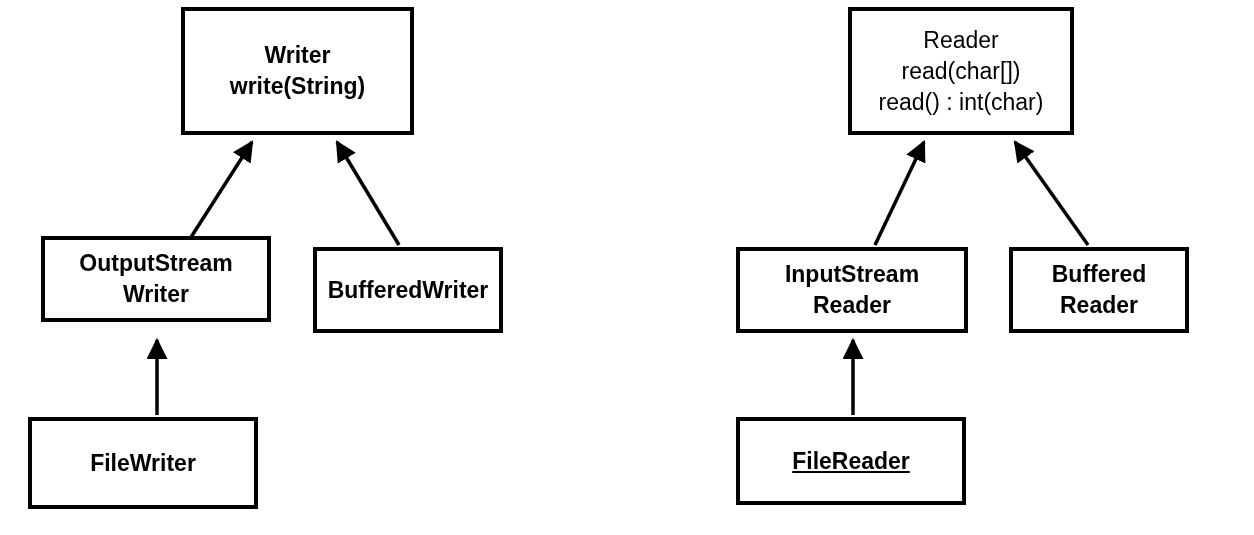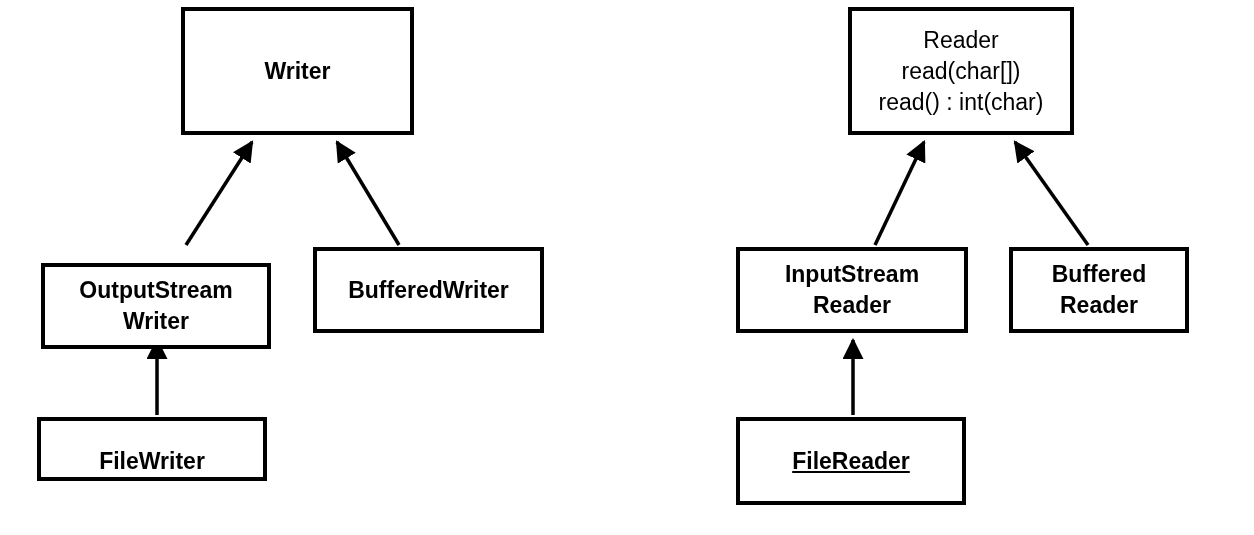--- a/index.html
+++ b/index.html
@@ -40,23 +40,23 @@
   }
   .class-box.regular {
     font-weight: normal;
   }
   .class-box .line {
     display: block;
     white-space: nowrap;
   }
   
   .box-writer        { left: 165px; top: 7px;   width: 233px; height: 128px; }
-  .box-osw           { left: 25px;  top: 263px; width: 230px; height: 86px;  }
-  .box-bw            { left: 297px; top: 247px; width: 231px; height: 86px;  }
-  .box-fw            { left: 21px;  top: 417px; width: 230px; height: 64px; justify-content: flex-end;  }
+  .box-osw           { left: 25px;  top: 236px; width: 230px; height: 86px;  }
+  .box-bw            { left: 297px; top: 247px; width: 190px; height: 86px;  }
+  .box-fw            { left: 12px;  top: 417px; width: 230px; height: 92px;  }
   
   .box-reader        { left: 832px; top: 7px;   width: 226px; height: 128px; }
   .box-isr           { left: 720px; top: 247px; width: 232px; height: 86px;  }
   .box-br            { left: 993px; top: 247px; width: 180px; height: 86px;  }
   .box-fr            { left: 720px; top: 417px; width: 230px; height: 88px; text-decoration: underline;  }
 </style>
 </head>
 <body>
 
 <div class="canvas">
@@ -70,20 +70,21 @@
     <line x1="170" y1="245" x2="236" y2="142" stroke="#000000" stroke-width="3.5" marker-end="url(#arrowhead)"></line>
     <line x1="383" y1="245" x2="321" y2="142" stroke="#000000" stroke-width="3.5" marker-end="url(#arrowhead)"></line>
     <line x1="141" y1="415" x2="141" y2="340" stroke="#000000" stroke-width="3.5" marker-end="url(#arrowhead)"></line>
     <line x1="859" y1="245" x2="908" y2="142" stroke="#000000" stroke-width="3.5" marker-end="url(#arrowhead)"></line>
     <line x1="1072" y1="245" x2="999" y2="142" stroke="#000000" stroke-width="3.5" marker-end="url(#arrowhead)"></line>
     <line x1="837" y1="415" x2="837" y2="340" stroke="#000000" stroke-width="3.5" marker-end="url(#arrowhead)"></line>
   </svg>
 
   <div class="class-box box-writer">
     <span class="line">Writer</span>
+    <span class="line">write(String)</span>
   </div>
 
   <div class="class-box box-osw">
     <span class="line">OutputStream</span>
     <span class="line">Writer</span>
   </div>
 
   <div class="class-box box-bw">
     <span class="line">BufferedWriter</span>
   </div>

